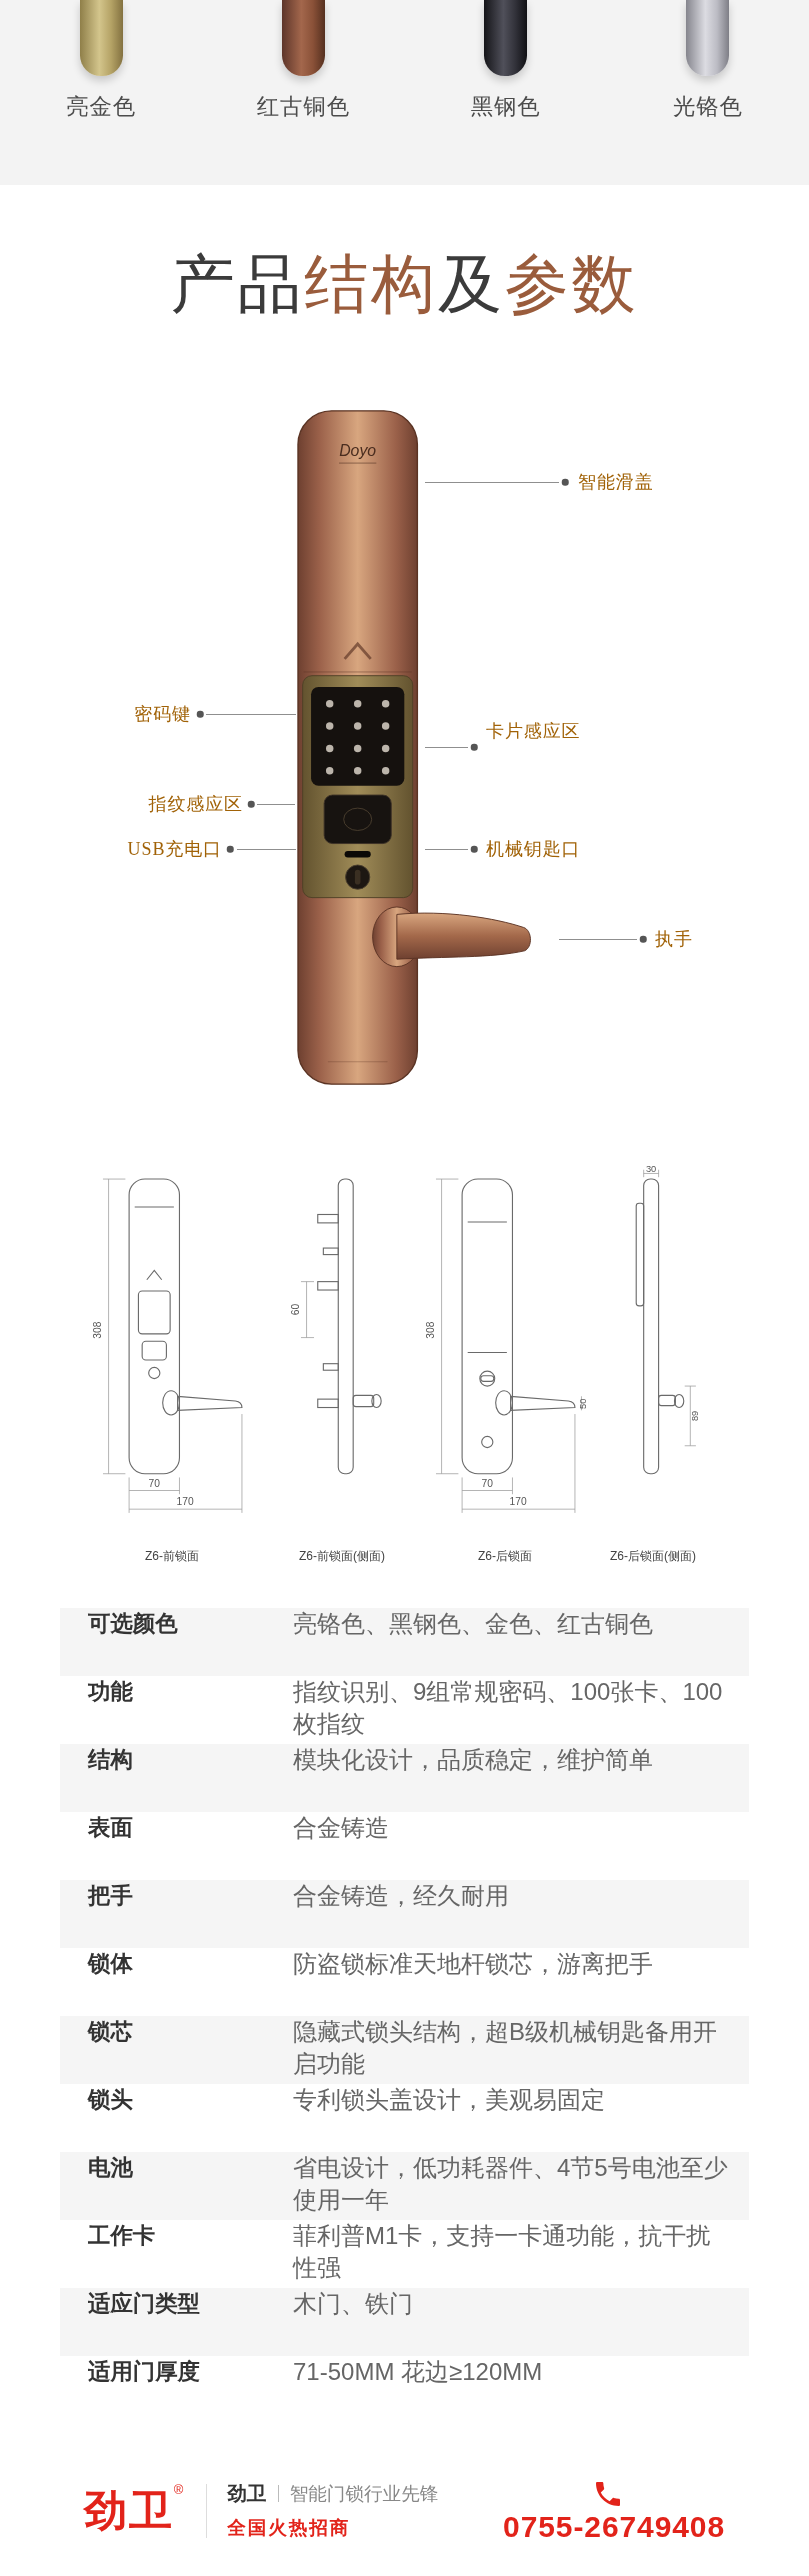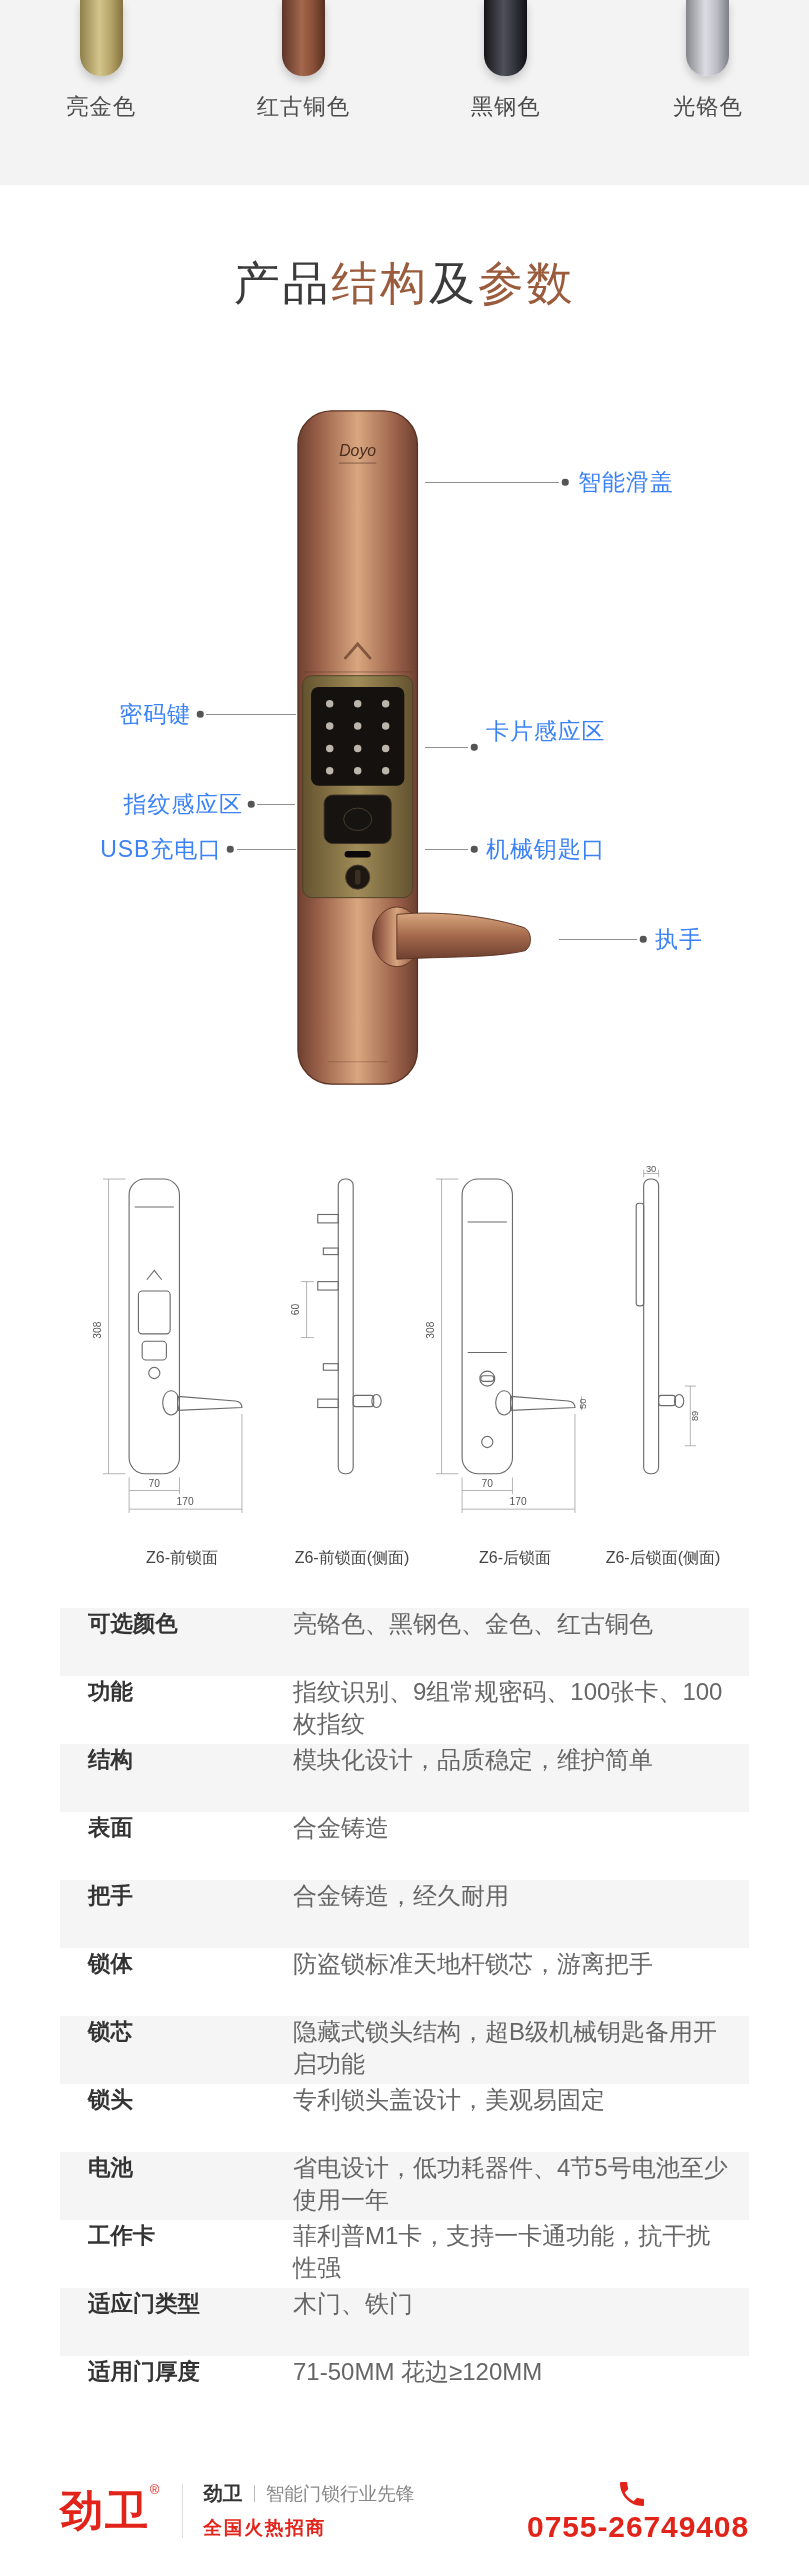--- a/index.html
+++ b/index.html
@@ -11,46 +11,46 @@
   .swatch-col { flex:1; display:flex; flex-direction:column; align-items:center; }
   .swatch-img { width:43px; height:76px; border-radius:0 0 20.5px 20.5px; box-shadow:0 4.7px 8.4px rgba(0,0,0,.18); }
   .sw-0 { background:linear-gradient(90deg,#8f7f49,#d3c58c 45%,#b5a366 72%,#837140); }
   .sw-1 { background:linear-gradient(90deg,#5d352a,#a3674c 45%,#8a5138 72%,#55301f); }
   .sw-2 { background:linear-gradient(90deg,#141418,#50505a 45%,#33333b 72%,#101014); }
   .sw-3 { background:linear-gradient(90deg,#85858d,#dcdce2 45%,#bcbcc4 72%,#7e7e86); }
   .swatch-label { margin-top:15px; font-size:22.4px; color:#4c4c4c; letter-spacing:0.9px; }
 
   
   .title-section { height:198px; display:flex; align-items:center; justify-content:center; background:#fff; }
-  .page-title { font-size:46px; letter-spacing:2.8px; color:#3b3b3b; font-weight:500; }
+  .page-title { font-size:64px; letter-spacing:2.8px; color:#3b3b3b; font-weight:500; }
   .page-title .hl { color:#9a5c3c; }
 
   
   .lock-section { position:relative; height:755px; background:#fff; }
   .lock-svg { position:absolute; left:296px; top:26px; }
   .cl-line { position:absolute; height:0.9px; background:#8f8f8f; }
   .cl-dot { position:absolute; width:6.5px; height:6.5px; border-radius:50%; background:#555; transform:translate(-50%,-50%); }
-  .cl-label { position:absolute; transform:translateY(-50%); font-size:23px; color:#3b82f6; white-space:nowrap; letter-spacing:0.9px; }
+  .cl-label { position:absolute; transform:translateY(-50%); font-size:18px; color:#a16207; white-space:nowrap; letter-spacing:0.9px;font-family:Liberation Serif, serif; }
 
   
   .drawings-section { position:relative; height:448px; background:#fff; }
   .drawing-svg { position:absolute; }
-  .drawing-label { position:absolute; top:410px; transform:translateX(-50%); font-size:16px; color:#444; white-space:nowrap;margin-left:10px; }
+  .drawing-label { position:absolute; top:410px; transform:translateX(-50%); font-size:12px; color:#444; white-space:nowrap; }
 
   
   .table-section { height:858px; background:#fff; padding-top:22.4px; }
   .spec-table { margin:0 60px; }
   .spec-row { display:flex; align-items:flex-start; height:68px; }
   .spec-row:nth-child(odd) { background:#f5f5f5; }
   .spec-row:nth-child(even) { background:#ffffff; }
   .spec-label { width:233px; padding-left:28px; font-size:22.4px; font-weight:bold; color:#333; flex-shrink:0; }
   .spec-value { flex:1; font-size:24px; color:#666; padding-right:15px; }
 
   
-  .footer { height:133px; background:#fff; display:flex; align-items:center; justify-content:space-between; padding:0 60px; }
+  .footer { height:133px; background:#fff; display:flex; align-items:center; justify-content:space-between; padding:0 84px; }
   .footer-left { display:flex; align-items:center; }
   .footer-logo { color:#e2231a; font-size:43px; font-weight:900; letter-spacing:1.9px; position:relative; }
   .footer-logo sup { font-size:13px; font-weight:400; vertical-align:top; }
   .footer-divider { width:0.9px; height:54px; background:#dddddd; margin:0 20.5px; }
   .footer-textblock { display:flex; flex-direction:column; justify-content:center; }
   .footer-line1 { display:flex; align-items:center; }
   .brand-small { font-size:19.6px; font-weight:bold; color:#333; }
   .tagline-sep { width:0.9px; height:17px; background:#bbb; margin:0 11.2px; }
   .tagline { font-size:18.6px; color:#888; }
   .promo { margin-top:7.5px; font-size:18.6px; font-weight:bold; color:#e2231a; letter-spacing:1.9px; }

